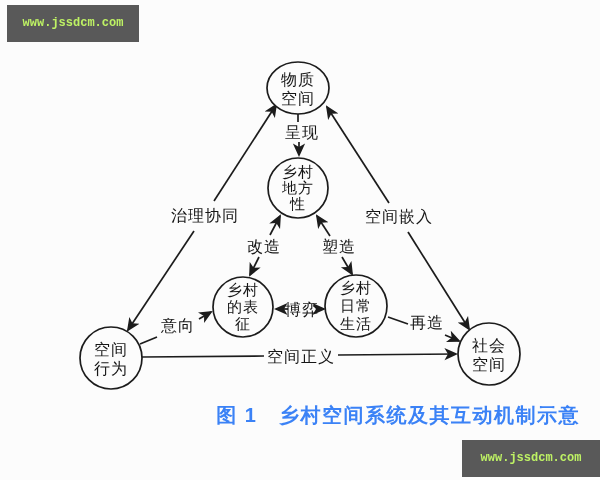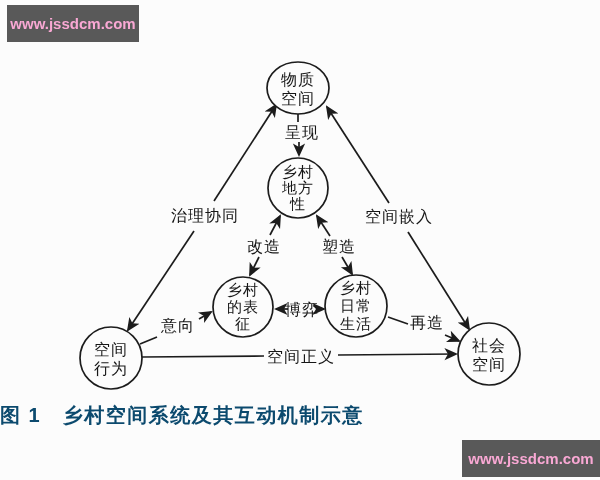--- a/index.html
+++ b/index.html
@@ -15,29 +15,29 @@
   .node-text{
     font-size:16px;fill:#161616;text-anchor:middle;dominant-baseline:central;
     font-family:"Liberation Serif","DejaVu Serif",serif;letter-spacing:1px;
   }
   .node-text.small{font-size:15px;}
   .edge-label{
     font-size:16px;fill:#161616;text-anchor:middle;dominant-baseline:central;
     font-family:"Liberation Serif","DejaVu Serif",serif;letter-spacing:1px;
   }
   .watermark{
-    position:absolute;background:#595959;color:#f9a8d4;
-    font-family:Liberation Sans, sans-serif;
-    font-weight:bold;font-size:15px;text-align:center;
+    position:absolute;background:#595959;color:#bef264;
+    font-family:Liberation Mono, monospace;
+    font-weight:bold;font-size:12px;text-align:center;
   }
   .watermark.tl{left:7px;top:5px;width:132px;height:37px;line-height:37px;}
   .watermark.br{left:462px;top:440px;width:138px;height:37px;line-height:37px;}
   .caption{
-    position:absolute;left:0;top:402px;width:580px;text-align:left;
-    font-size:20px;font-weight:bold;color:#0c4a6e;letter-spacing:1.5px;
+    position:absolute;left:0;top:402px;width:580px;text-align:right;
+    font-size:20px;font-weight:bold;color:#3b82f6;letter-spacing:1.5px;
     font-family:"Liberation Sans","DejaVu Sans",sans-serif;
   }
 </style>
 </head>
 <body>
 
 <div class="stage">
 
   <svg width="600" height="480" viewBox="0 0 600 480">
     <defs>

